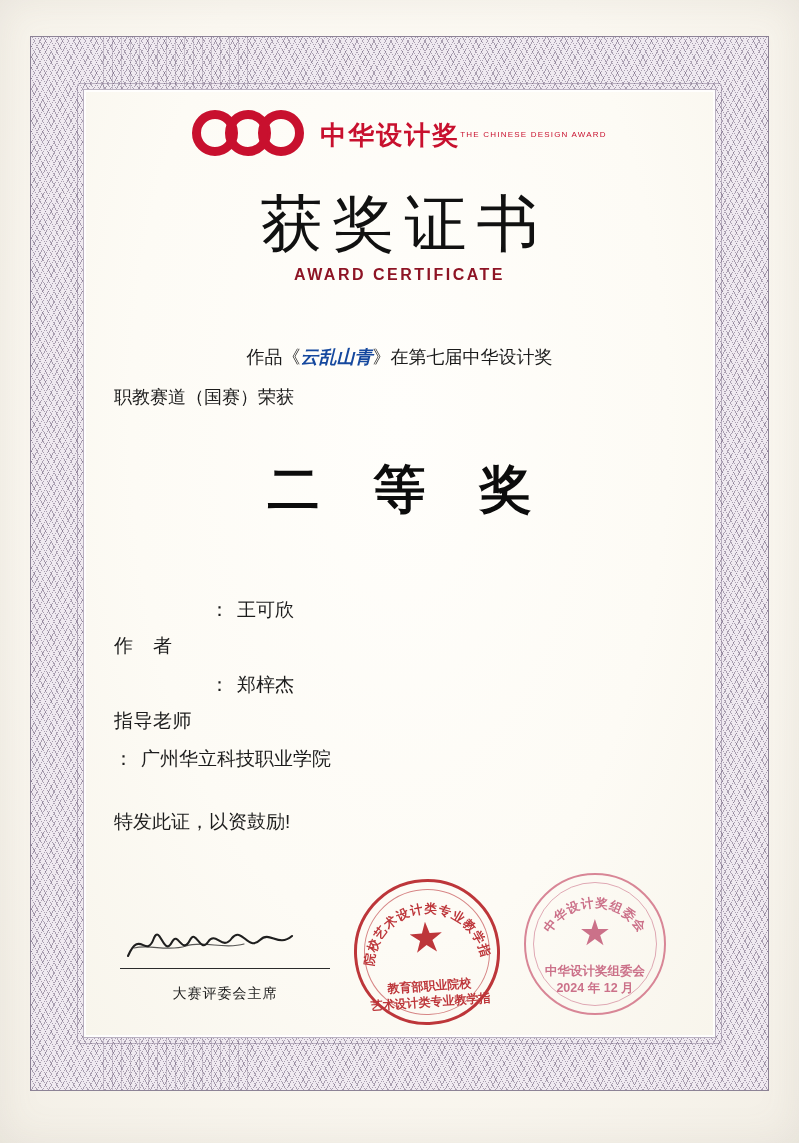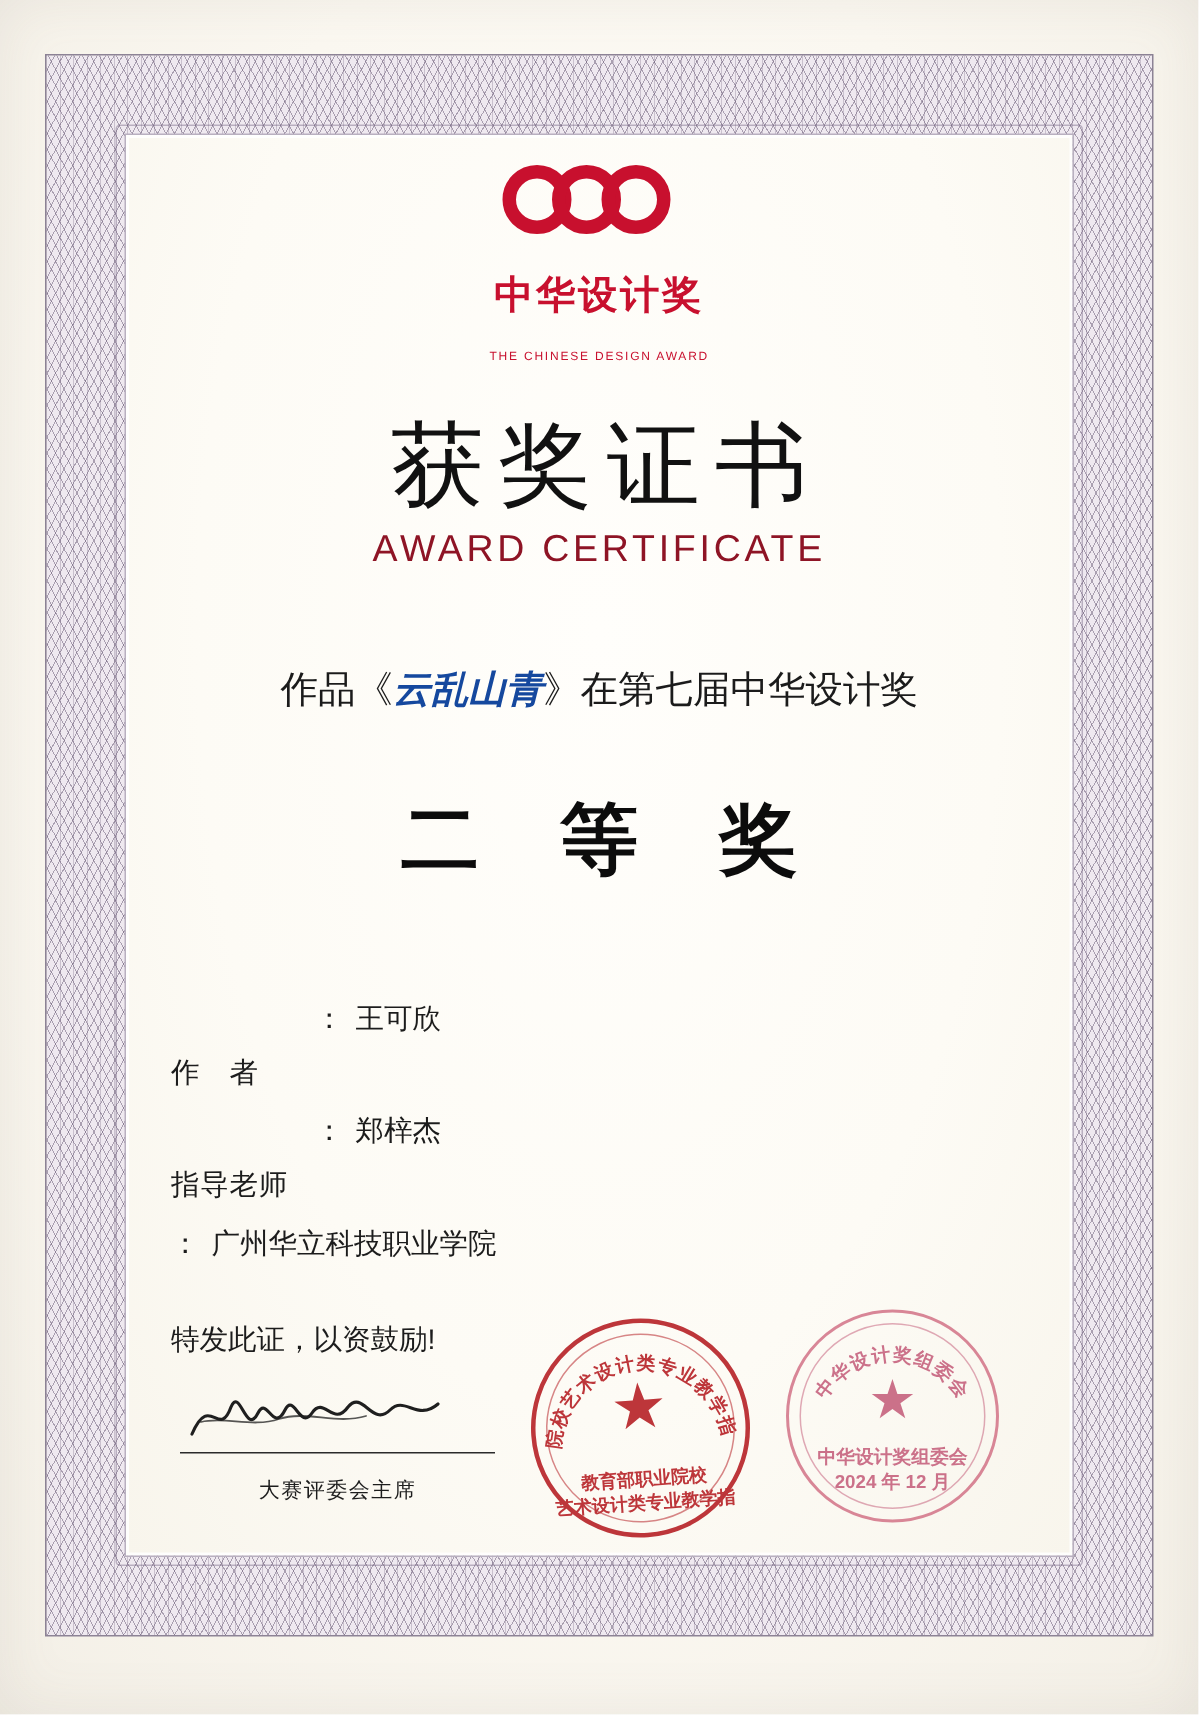--- a/index.html
+++ b/index.html
@@ -96,23 +96,22 @@
     display: flex;
     flex-direction: column;
     align-items: center;
     text-align: center;
   }
 
   
   .logo-block {
     margin-top: 18px;
     display: flex;
-    flex-direction: column;
+    flex-direction: row;
     align-items: center;
-    gap: 21px;
   }
   .logo-rings {
     position: relative;
     width: 128px;
     height: 46px;
   }
   .ring {
     position: absolute;
     top: 0;
     width: 46px;
@@ -145,31 +144,31 @@
     font-family: "DejaVu Sans", sans-serif;
     font-size: 62px;
     font-weight: normal;
     letter-spacing: 10px;
     color: #111111;
     text-indent: 10px;
     line-height: 1.1;
   }
   .title-en {
     margin-top: 8px;
-    font-size: 25px;
-    font-weight: normal;
+    font-size: 16px;
+    font-weight: bold;
     letter-spacing: 2.5px;
     color: #8e1425;
   }
 
   
   .body-block {
     margin-top: 56px;
     width: 100%;
-    font-size: 25px;
+    font-size: 18px;
     color: #1b1b1b;
     line-height: 1.9;
   }
   .body-line-1 { text-align: center; }
   .body-line-2 {
     text-align: left;
     padding-left: 22px;
     margin-top: 6px;
   }
   .work-title {
@@ -340,20 +339,21 @@
       <div class="logo-en">THE CHINESE DESIGN AWARD</div>
     </div>
 
     <div class="title-cn">获奖证书</div>
     <div class="title-en">AWARD CERTIFICATE</div>
 
     <div class="body-block">
       <div class="body-line-1">
         <span>作品《</span><span class="work-title">云乱山青</span><span>》在第七届中华设计奖</span>
       </div>
+      <div class="body-line-2">职教赛道（国赛）荣获</div>
     </div>
 
     <div class="award-level">二 等 奖</div>
 
     <div class="details">
       <div class="detail-row">
         <span class="detail-label">作　者</span>
         <span class="detail-colon">：</span>
         <span class="detail-value">王可欣</span>
       </div>

